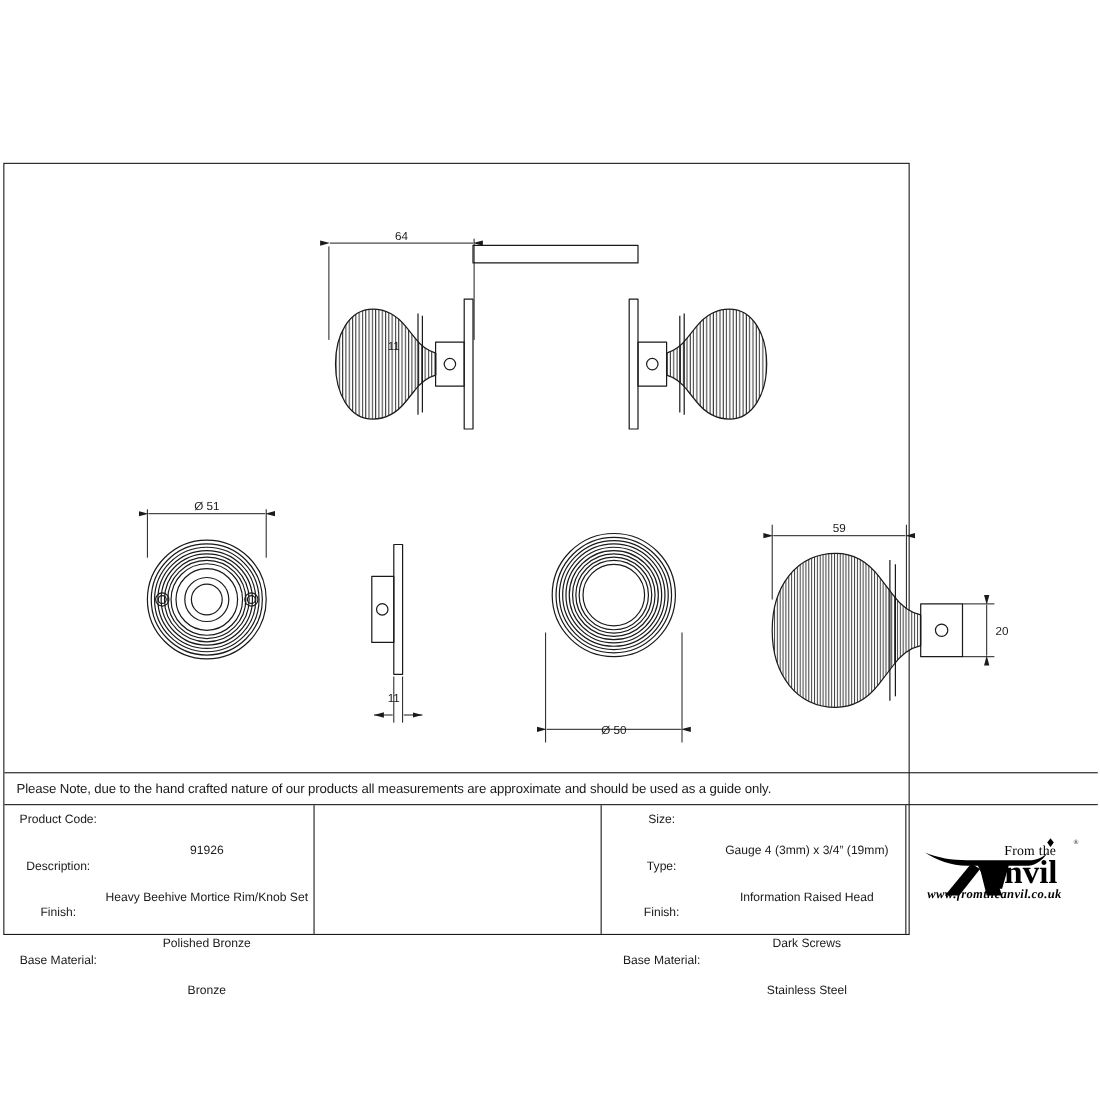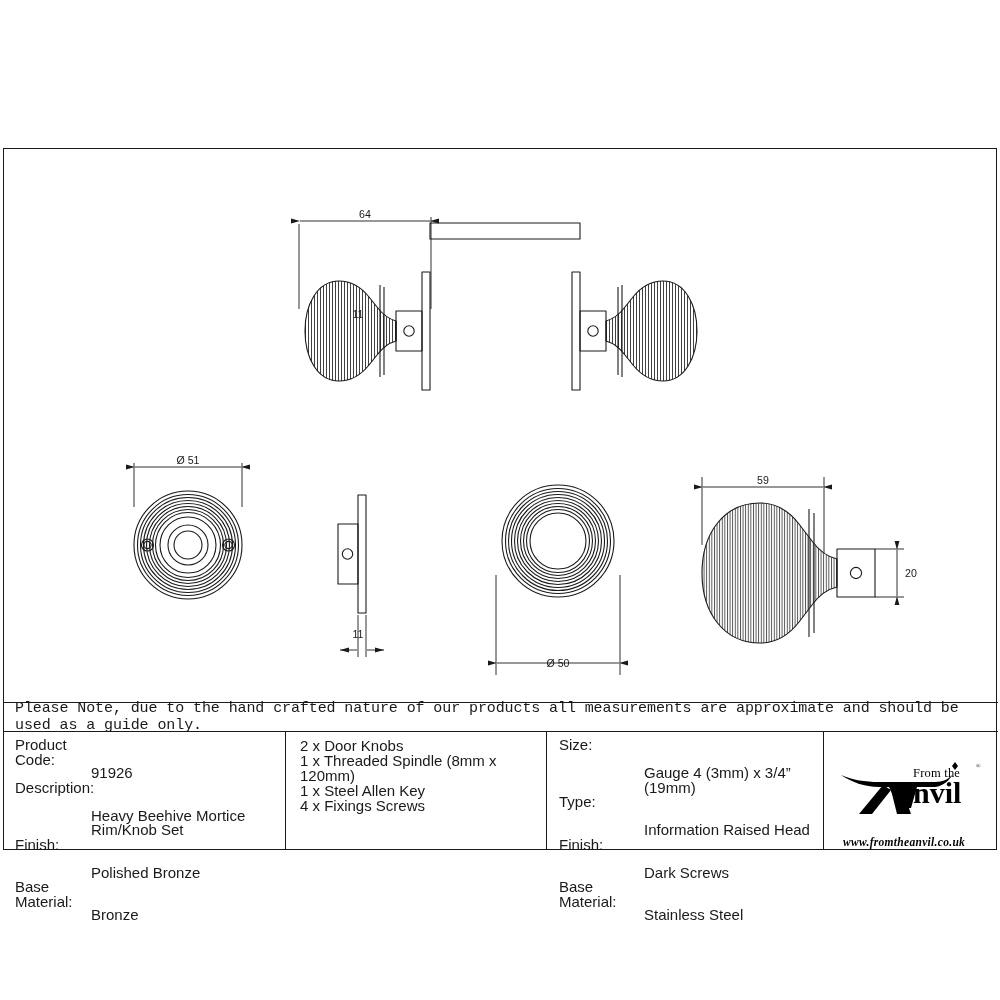--- a/index.html
+++ b/index.html
@@ -13,21 +13,21 @@
     position: relative;
     font-family: "Liberation Sans", sans-serif;
     color: #1a1a1a;
     overflow: hidden;
   }
 
   #sheet {
     position: absolute;
     left: 3px;
     top: 148px;
-    width: 994px;
+    width: 824px;
     height: 702px;
     border: 1.6px solid #1a1a1a;
     box-sizing: border-box;
     background: #fff;
   }
 
   
   #drawing {
     position: absolute;
     left: 0;
@@ -45,24 +45,23 @@
     width: 994px;
     height: 30px;
     border-top: 1.6px solid #1a1a1a;
     border-bottom: 1.6px solid #1a1a1a;
     box-sizing: border-box;
     display: flex;
     align-items: center;
   }
   #note-row .note-text {
     padding-left: 11px;
-    font-size: 15px;
+    font-size: 12px;
     letter-spacing: -0.1px;
     color: #1a1a1a;
-    font-family: Liberation Mono, monospace;
   }
 
   
   #info-table {
     position: absolute;
     left: 0;
     top: 583px;
     width: 994px;
     height: 117px;
     display: flex;
@@ -81,22 +80,23 @@
     height: 21px;
     line-height: 21px;
     padding-left: 11px;
     font-size: 10.4px;
     border-bottom: 1.4px solid #1a1a1a;
     box-sizing: border-box;
     color: #1a1a1a;
   }
   .col-body {
     padding: 6px 0 0 11px;
-    font-size: 15px;
+    font-size: 11px;
     line-height: 14.6px;
+    text-align: center;
   }
   .kv {
     display: flex;
   }
   .kv .k { width: 76px; flex: 0 0 76px; }
   .kv .v { flex: 1 1 auto; margin-top: 28px; }
 
   .col-b .col-body { padding-left: 14px; }
   .packline { line-height: 15px; }
 
@@ -134,21 +134,20 @@
   .logo-url {
     position: absolute;
     left: 6px;
     top: 49px;
     font-family: "Liberation Serif", serif;
     font-style: italic;
     font-weight: bold;
     font-size: 11.5px;
     color: #000;
     letter-spacing: 0.3px;
-    margin-top: 29px;
   }
   .logo-reg {
     position: absolute;
     left: 139px;
     top: 5px;
     font-family: "Liberation Serif", serif;
     font-size: 6px;
     color: #000;
   }
 </style>
@@ -368,26 +367,20 @@
           <span class="v">Polished Bronze</span>
         </div>
         <div class="kv">
           <span class="k">Base Material:</span>
           <span class="v">Bronze</span>
         </div>
       </div>
     </div>
 
     <div class="col col-b">
-      <div class="col-body">
-        <div class="packline">2 x Door Knobs</div>
-        <div class="packline">1 x Threaded Spindle (8mm x 120mm)</div>
-        <div class="packline">1 x Steel Allen Key</div>
-        <div class="packline">4 x Fixings Screws</div>
-      </div>
     </div>
 
     <div class="col col-c">
       <div class="col-body">
         <div class="kv">
           <span class="k">Size:</span>
           <span class="v">Gauge 4 (3mm) x 3/4” (19mm)</span>
         </div>
         <div class="kv">
           <span class="k">Type:</span>

